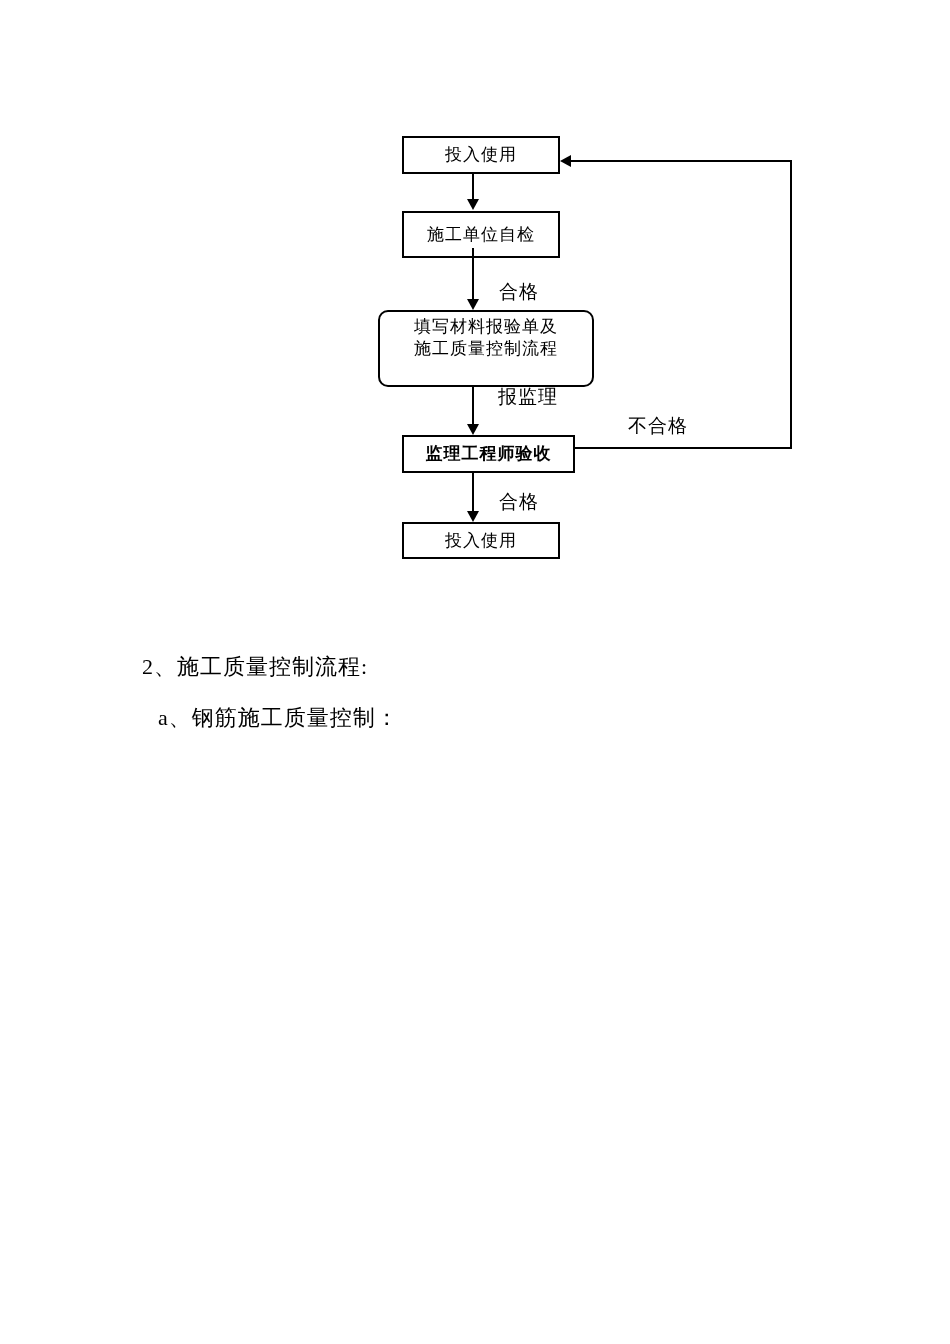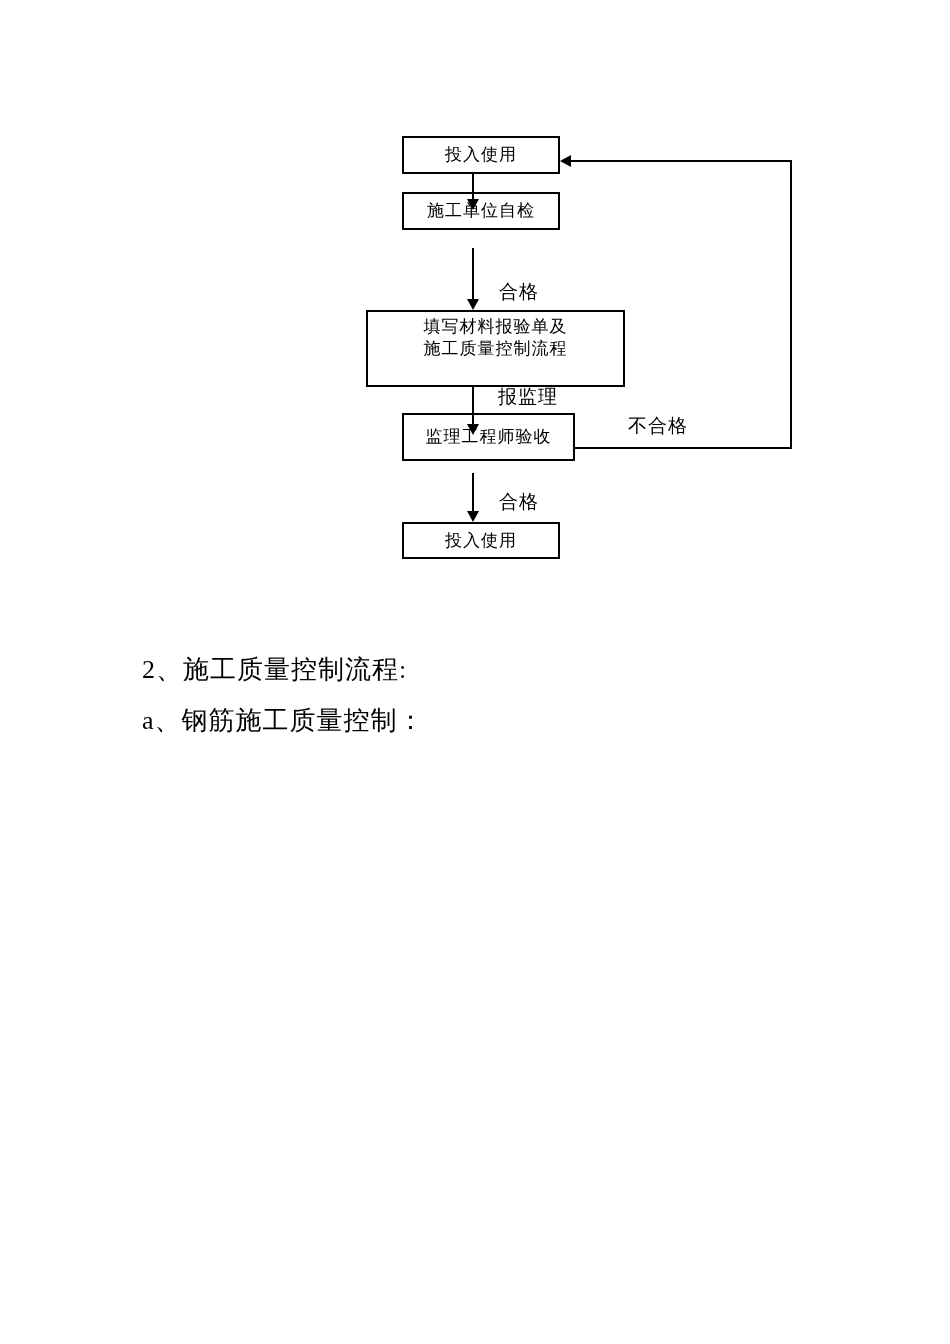--- a/index.html
+++ b/index.html
@@ -34,23 +34,23 @@
     font-size: 17px;
     line-height: 22px;
     text-align: center;
     letter-spacing: 1px;
   }
   .flow-box.top-aligned {
     align-items: flex-start;
     padding-top: 4px;
   }
   .box-raw      { left: 402px; top: 136px; width: 158px; height: 38px; }
-  .box-self     { left: 402px; top: 192px; width: 158px; height: 38px; }
-  .box-fill     { left: 366px; top: 310px; width: 259px; height: 77px; }
-  .box-super    { left: 402px; top: 413px; width: 173px; height: 48px; }
+  .box-self     { left: 402px; top: 211px; width: 158px; height: 47px; }
+  .box-fill     { left: 378px; top: 310px; width: 216px; height: 77px; border-radius: 10px; }
+  .box-super    { left: 402px; top: 435px; width: 173px; height: 38px; font-weight: bold; }
   .box-use      { left: 402px; top: 522px; width: 158px; height: 37px; font-family: Liberation Serif, serif; }
 
   .line {
     position: absolute;
     background: #000000;
   }
   .v-line { width: 2px; }
   .h-line { height: 2px; }
 
   .arrow-down {
@@ -70,26 +70,26 @@
     border-right: 11px solid #000000;
   }
   .edge-label {
     position: absolute;
     font-size: 19px;
     letter-spacing: 1px;
     white-space: nowrap;
   }
   .body-text {
     position: absolute;
-    font-size: 26px;
+    font-size: 22px;
     letter-spacing: 1px;
     white-space: nowrap;
   }
   .t1 { left: 142px; top: 652px; }
-  .t2 { left: 142px; top: 703px; }
+  .t2 { left: 158px; top: 703px; }
 </style>
 </head>
 <body>
 
 <div class="page">
 
   <div class="flowchart">
 
     <div class="flow-box box-raw">
       <span>投入使用</span>

